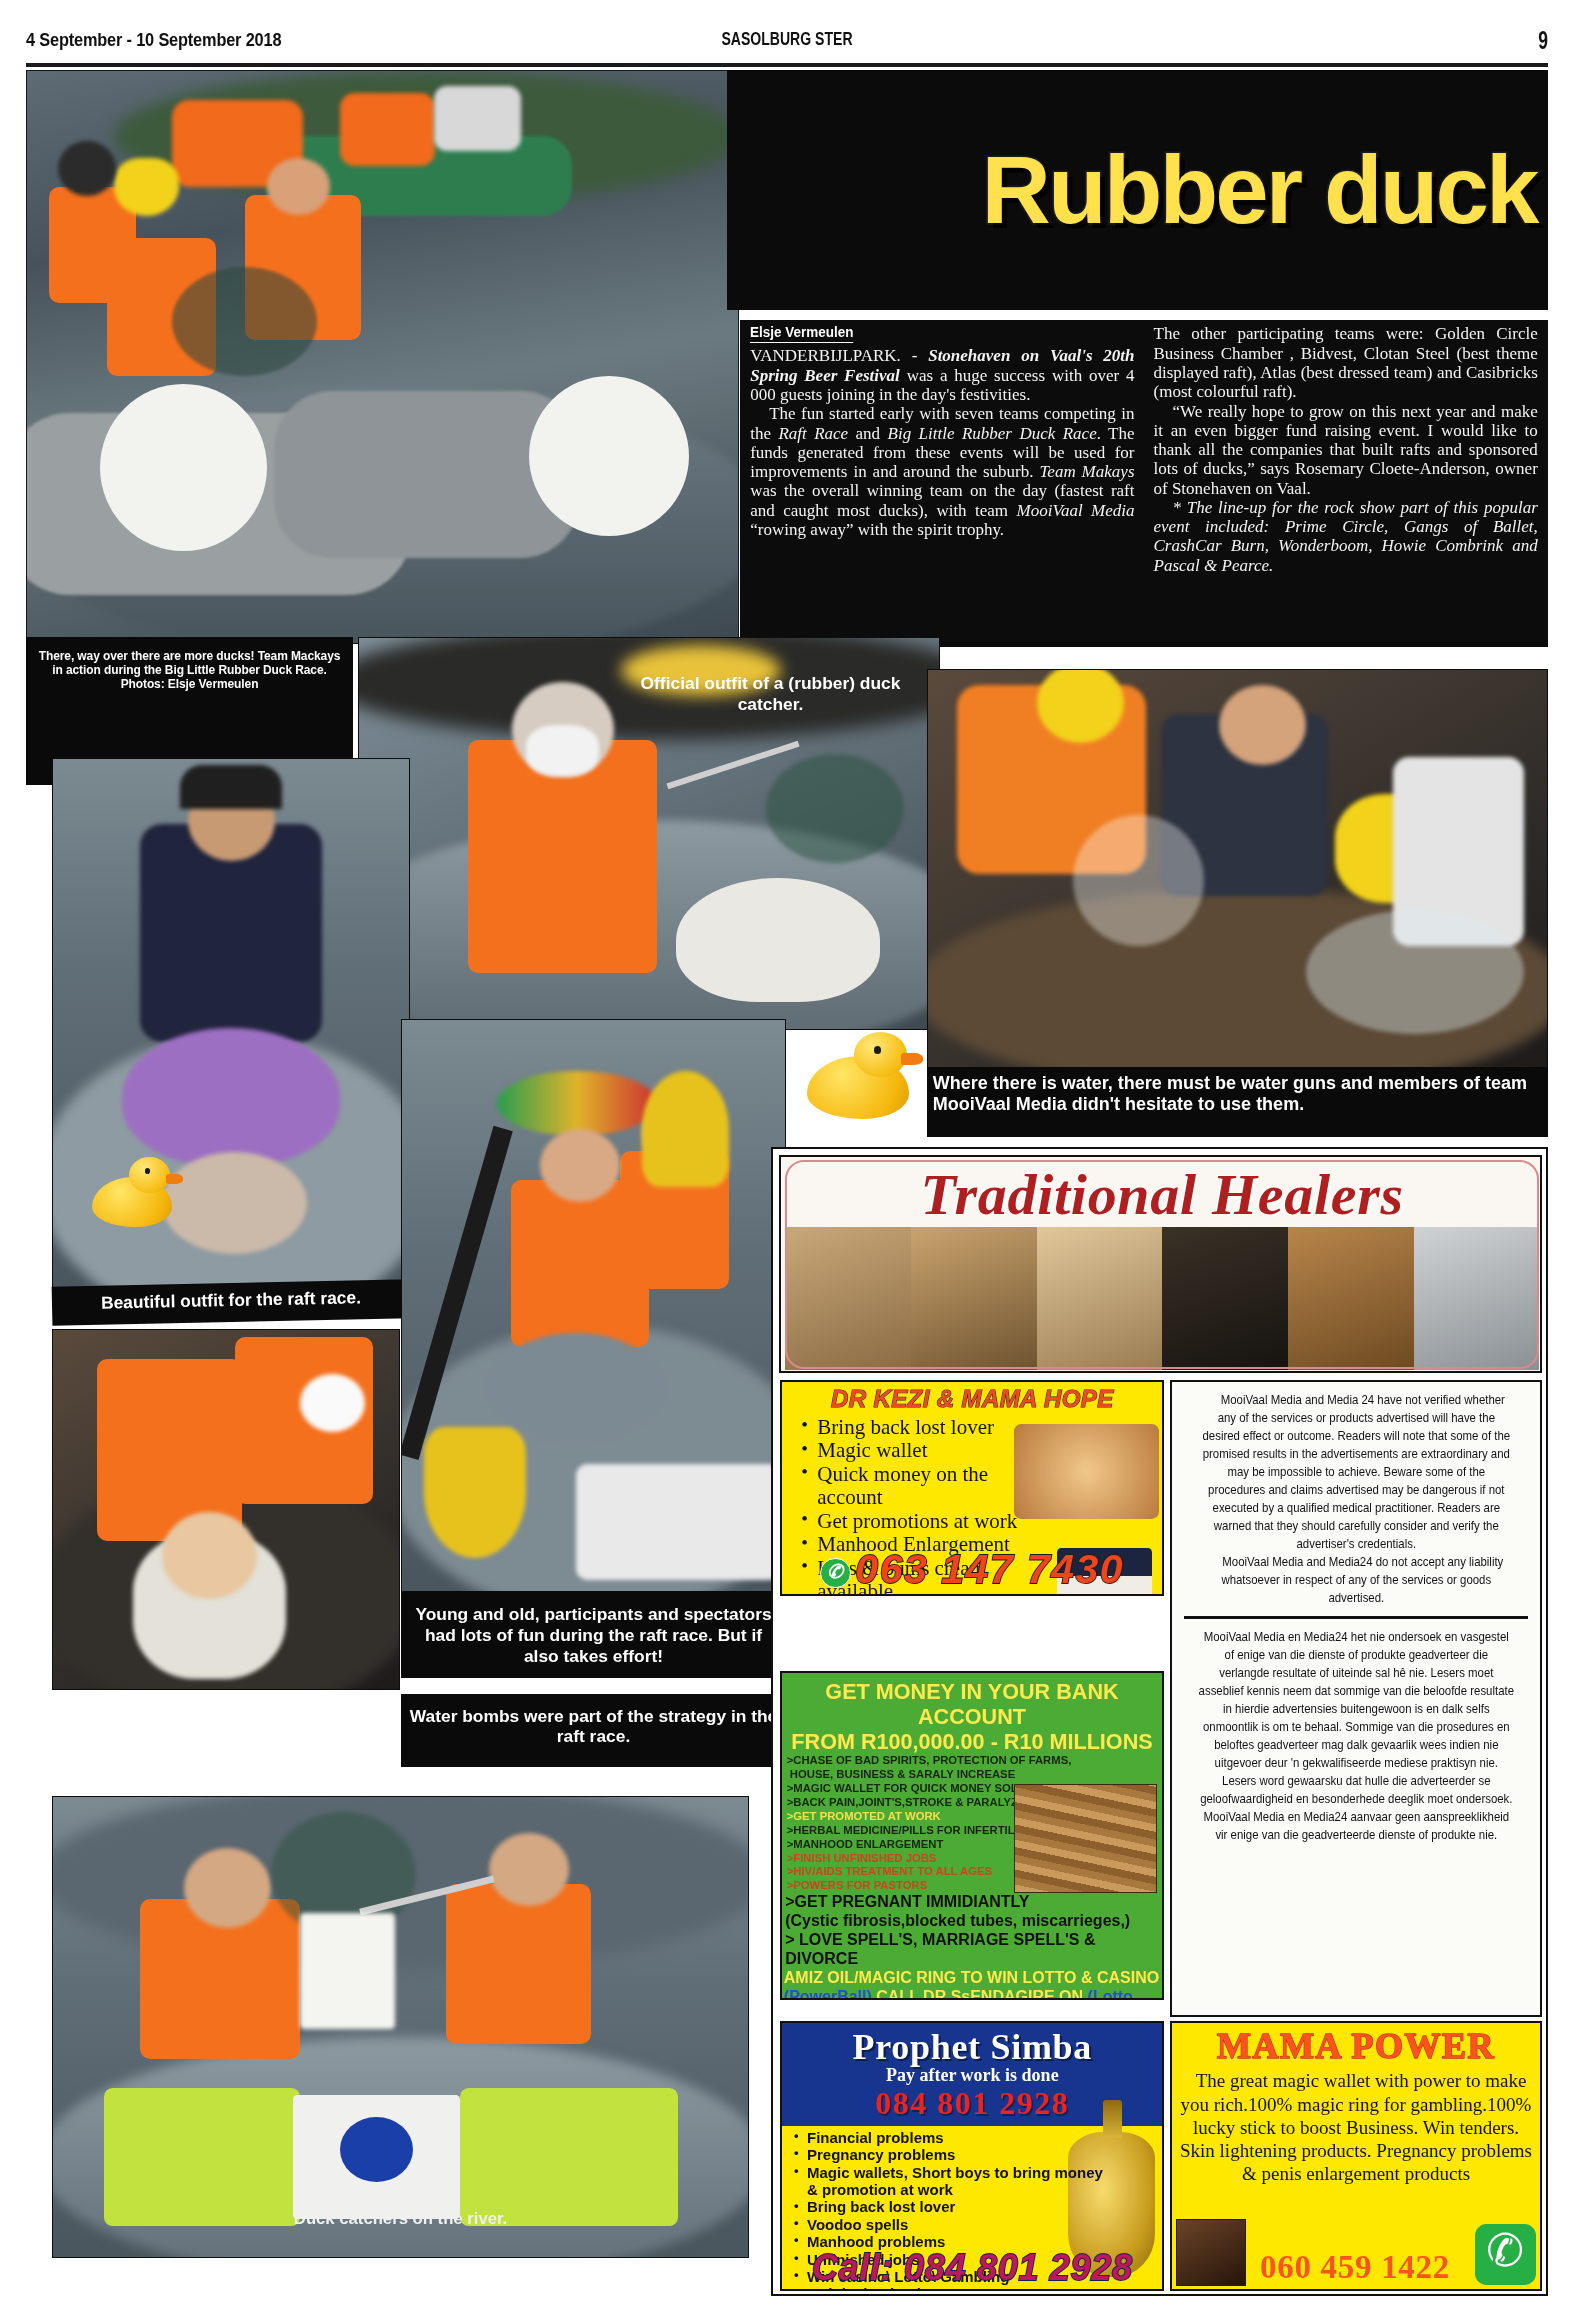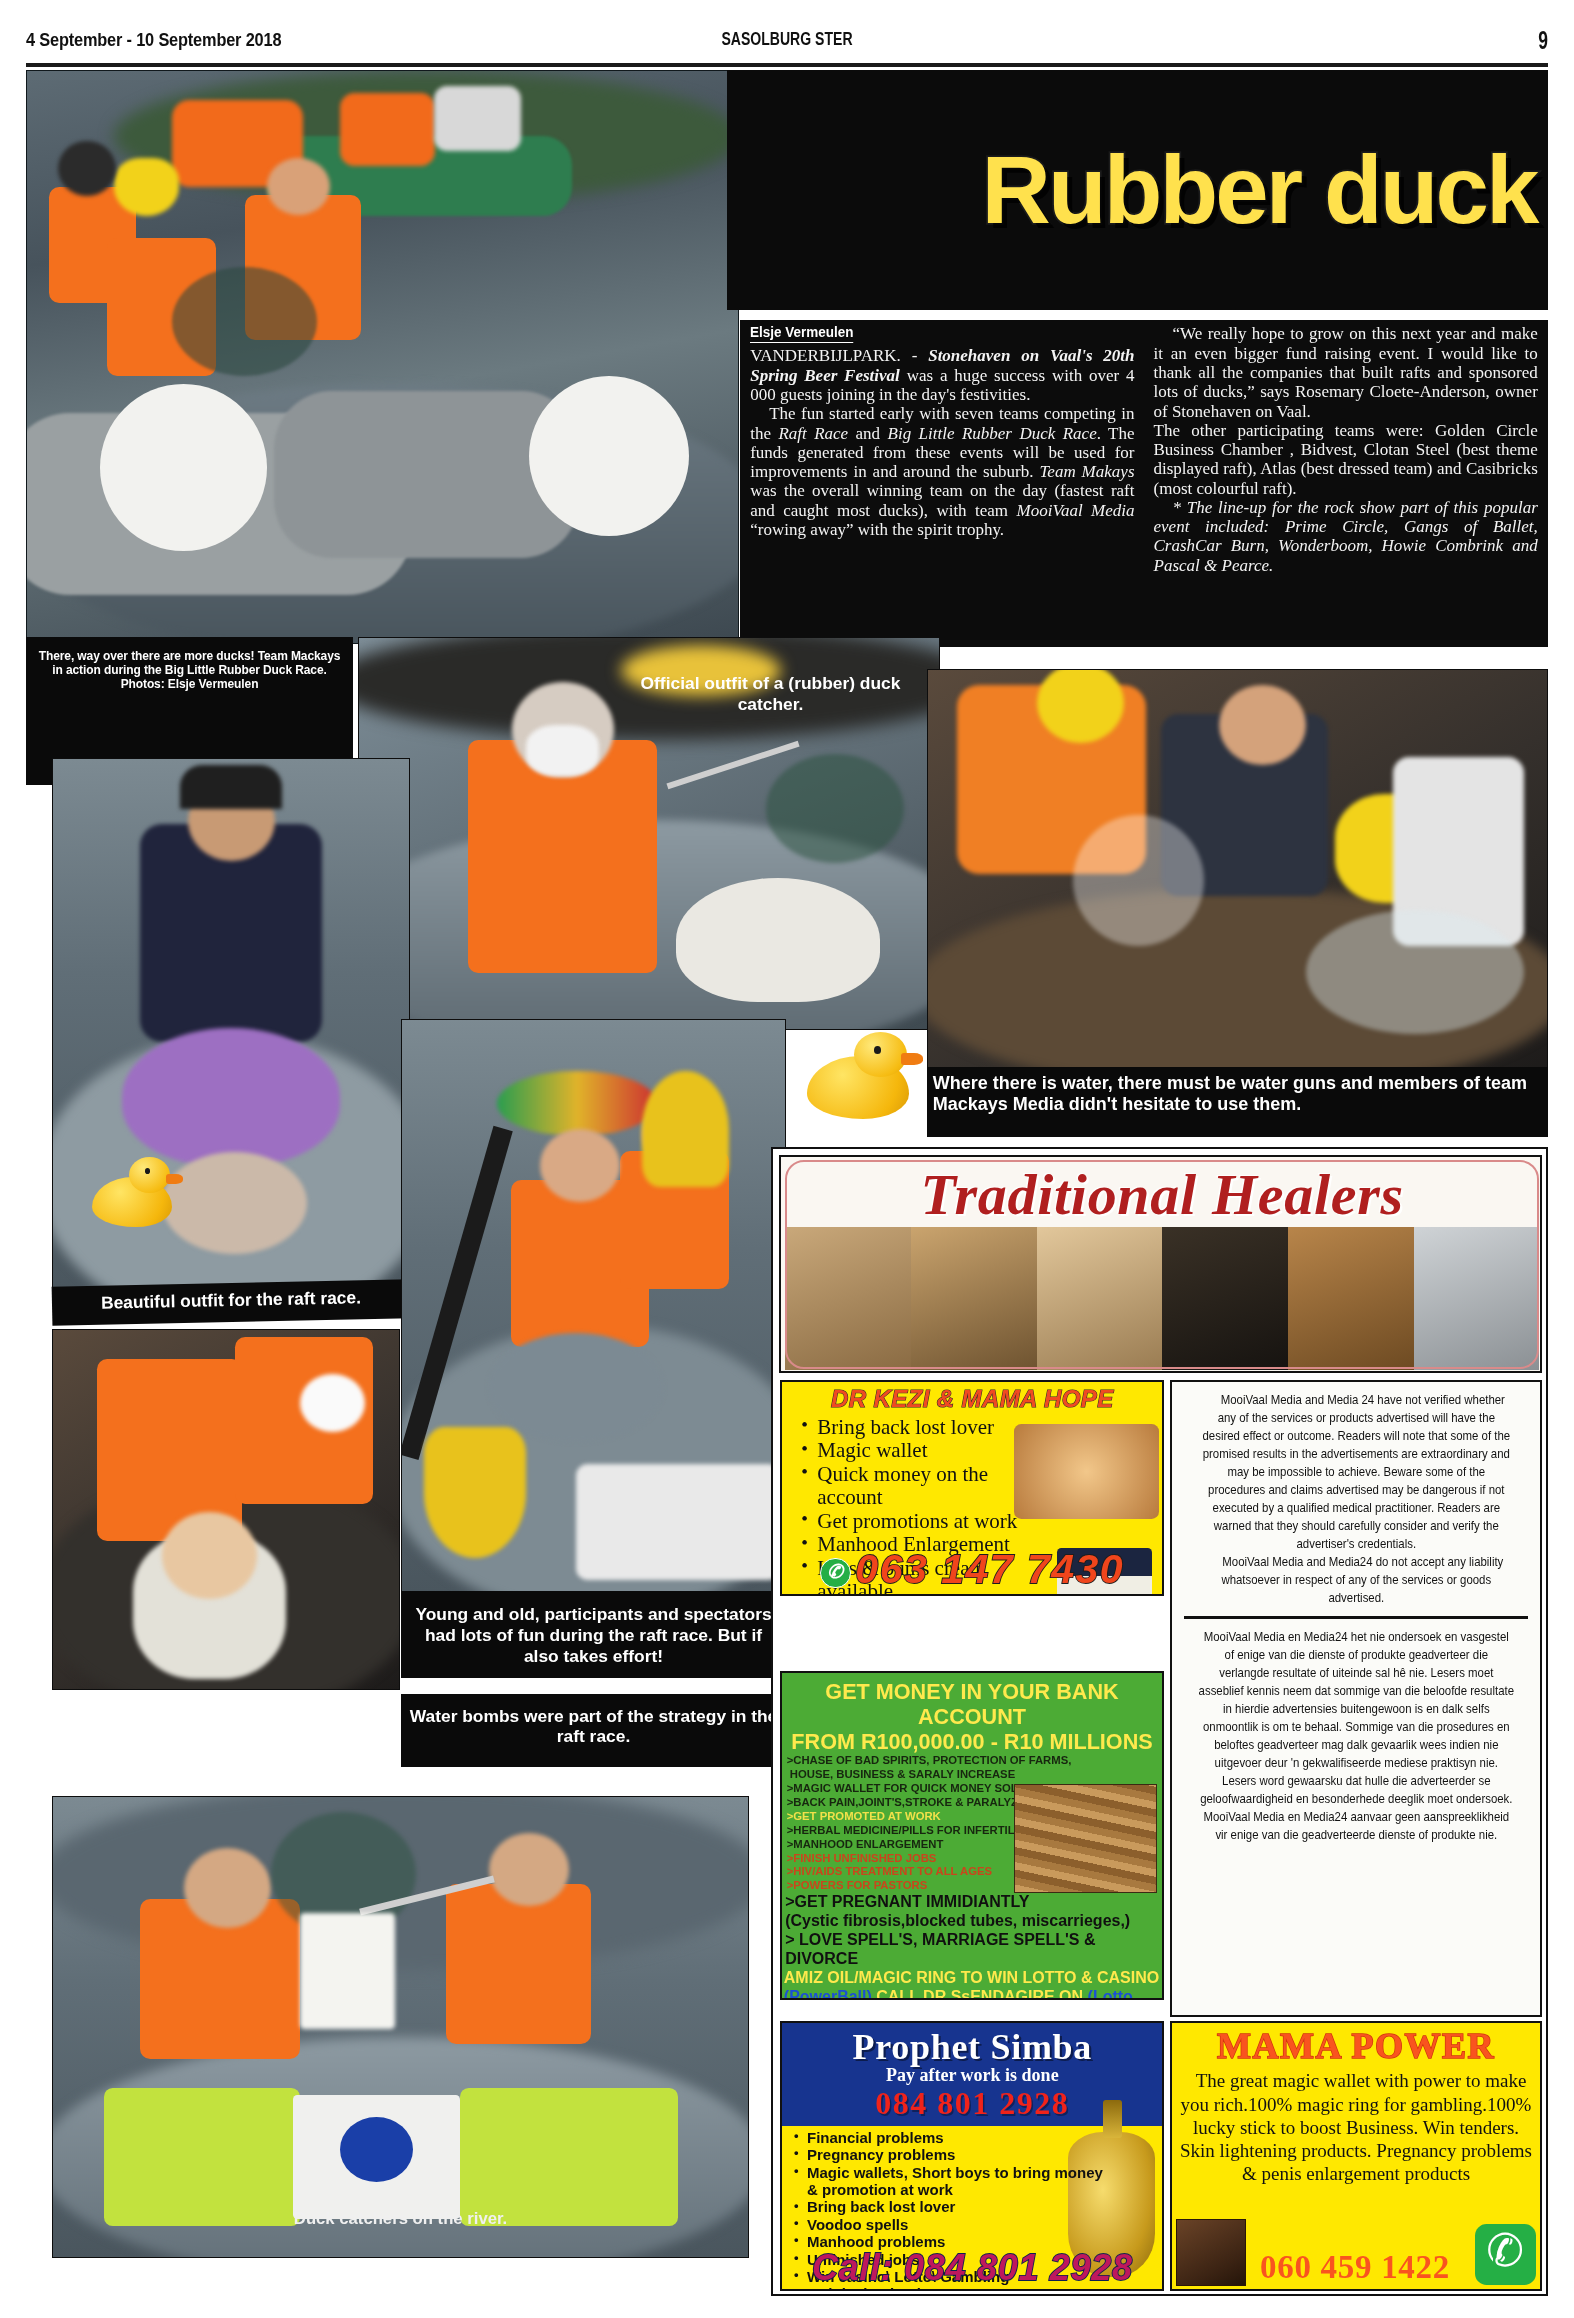--- a/index.html
+++ b/index.html
@@ -335,22 +335,22 @@
   <div class="headline">Rubber duck</div>
 </div>
 
 <div id="article">
   <div class="art-col">
     <div class="byline">Elsje Vermeulen</div>
     <p class="art-p"><span>VANDERBIJLPARK. - </span><em>Stonehaven on Vaal's 20th Spring Beer Festival</em><span> was a huge success with over 4 000 guests joining in the day's festivities.</span></p>
     <p class="art-p indent"><span>The fun started early with seven teams competing in the </span><span class="it">Raft Race</span><span> and </span><span class="it">Big Little Rubber Duck Race</span><span>. The funds generated from these events will be used for improvements in and around the suburb. </span><span class="it">Team Makays</span><span> was the overall winning team on the day (fastest raft and caught most ducks), with team </span><span class="it">MooiVaal Media</span><span> “rowing away” with the spirit trophy.</span></p>
   </div>
   <div class="art-col">
+    <p class="art-p">The other participating teams were: Golden Circle Business Chamber , Bidvest, Clotan Steel (best theme displayed raft), Atlas (best dressed team) and Casibricks (most colourful raft).</p>
     <p class="art-p indent">“We really hope to grow on this next year and make it an even bigger fund raising event. I would like to thank all the companies that built rafts and sponsored lots of ducks,” says Rosemary Cloete-Anderson, owner of Stonehaven on Vaal.</p>
-    <p class="art-p">The other participating teams were: Golden Circle Business Chamber , Bidvest, Clotan Steel (best theme displayed raft), Atlas (best dressed team) and Casibricks (most colourful raft).</p>
     <p class="art-p indent" style="font-style:italic;">* The line-up for the rock show part of this popular event included: Prime Circle, Gangs of Ballet, CrashCar Burn, Wonderboom, Howie Combrink and Pascal &amp; Pearce.</p>
   </div>
 </div>
 
 <div class="photo ph-sky" style="left:358px; top:637px; width:582px; height:393px;">
   <div class="blob" style="left:-29px;top:182px;width:654px;height:240px;background:linear-gradient(180deg,#8d9aa2,#5a666e);filter:blur(4.4px);"></div>
   <div class="blob" style="left:-29px;top:-14.5px;width:654px;height:116px;background:#2a2a28;filter:blur(8.7px);"></div>
   <div class="blob" style="left:262px;top:7.3px;width:160px;height:51px;background:#e8c23a;filter:blur(7.3px);"></div>
   <div class="vest" style="position:absolute;left:109px;top:102px;width:189px;height:233px;"></div>
   <div class="blob" style="left:153px;top:44px;width:102px;height:95px;background:#d6ccc2;"></div>
@@ -368,21 +368,21 @@
   <div class="blob" style="left:29px;top:14.5px;width:189px;height:189px;background:#f07f24;border-radius:22px;"></div>
   <div class="blob" style="left:109px;top:-7.3px;width:87px;height:80px;background:#f2d21a;"></div>
   <div class="blob" style="left:233px;top:44px;width:167px;height:182px;background:#2d3340;border-radius:17.4px;"></div>
   <div class="blob" style="left:291px;top:14.5px;width:87px;height:80px;background:#d4a27b;"></div>
   <div class="blob" style="left:407px;top:124px;width:124px;height:109px;background:#f2d21a;border-radius:40%;"></div>
   <div class="blob" style="left:465px;top:87px;width:131px;height:189px;background:#e4e4e4;border-radius:16px;"></div>
   <div class="blob" style="left:145px;top:145px;width:131px;height:131px;background:rgba(255,255,255,0.35);"></div>
   <div class="blob" style="left:378px;top:240px;width:218px;height:124px;background:rgba(220,235,240,0.4);"></div>
 </div>
 <div class="capbar" style="left:927px; top:1067px; width:621px; height:70px; font-size:18px; padding:5.8px 5.8px 0 5.8px; text-align:left;">
-  <span>Where there is water, there must be water guns and members of team Mackays Media didn't hesitate to use them.</span>
+  <span>Where there is water, there must be water guns and members of team MooiVaal Media didn't hesitate to use them.</span>
 </div>
 
 <div class="photo ph-water" style="left:52px; top:758px; width:358px; height:538px;">
   <div class="blob" style="left:-14.5px;top:276px;width:393px;height:291px;background:#8e9ba2;filter:blur(5.8px);"></div>
   <div class="blob" style="left:87px;top:65px;width:182px;height:218px;background:#20243c;border-radius:22px;"></div>
   <div class="blob" style="left:135px;top:22px;width:87px;height:80px;background:#c89a74;"></div>
   <div class="blob" style="left:127px;top:5.8px;width:102px;height:44px;background:#1f1f1f;border-radius:22px 22px 0 0;"></div>
   <div class="blob" style="left:69px;top:269px;width:218px;height:138px;background:#9d6fc2;border-radius:50% 50% 44% 44%;"></div>
   <div class="blob" style="left:109px;top:393px;width:145px;height:102px;background:#cbb9a9;"></div>
 </div>

